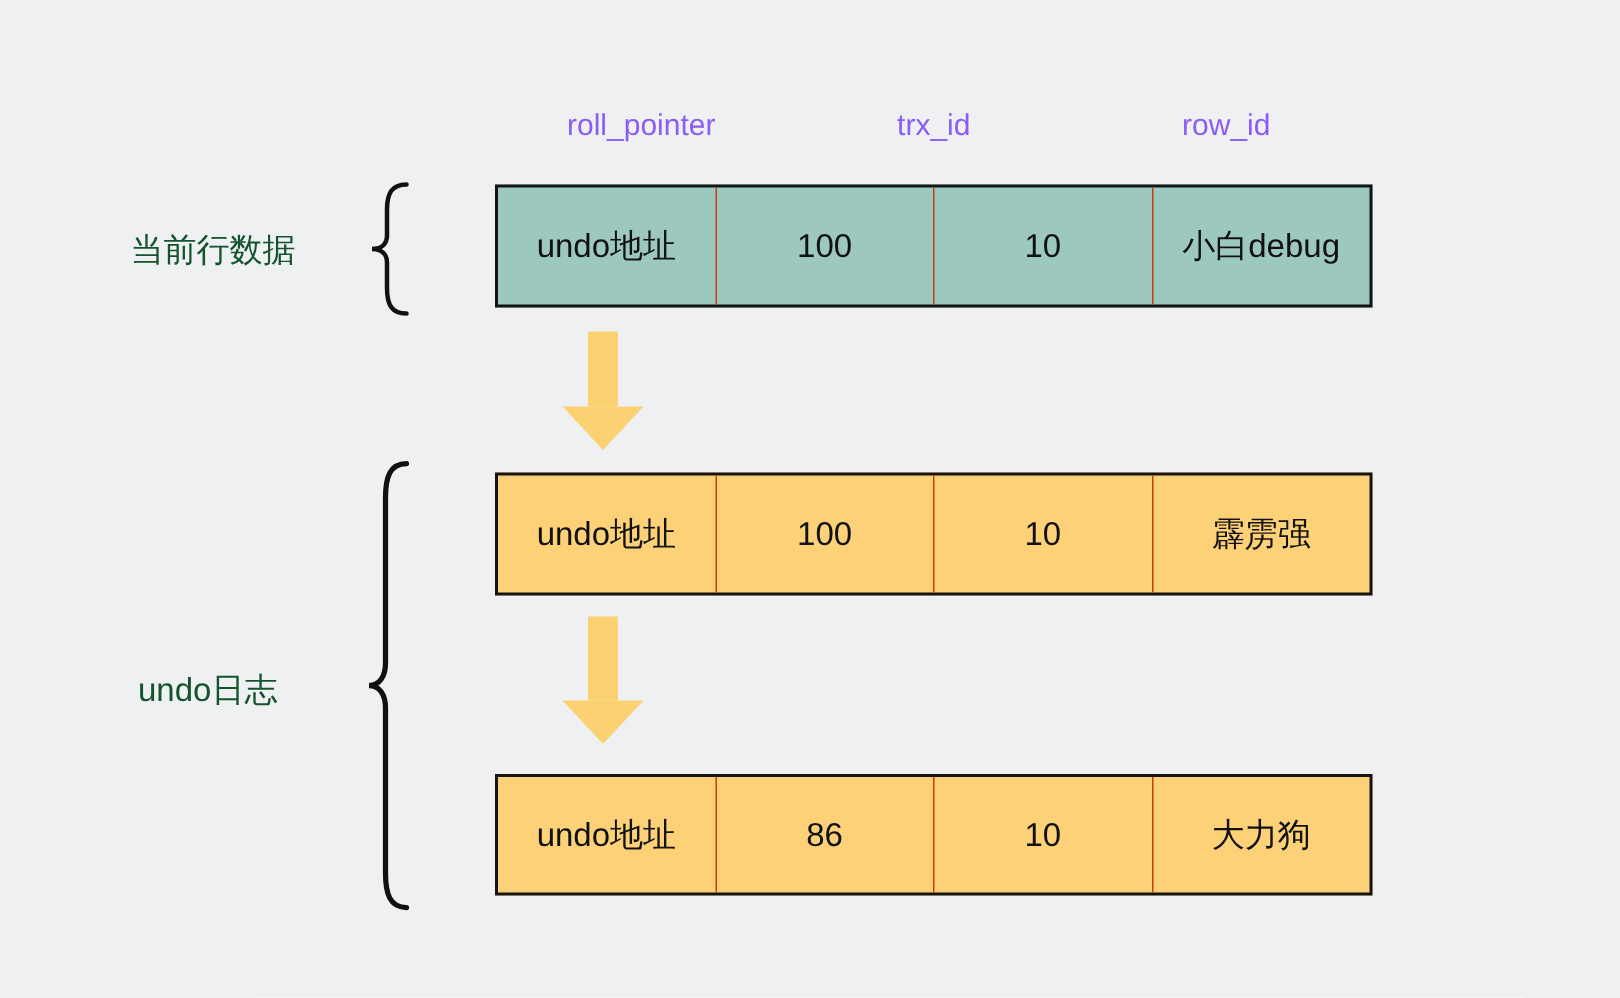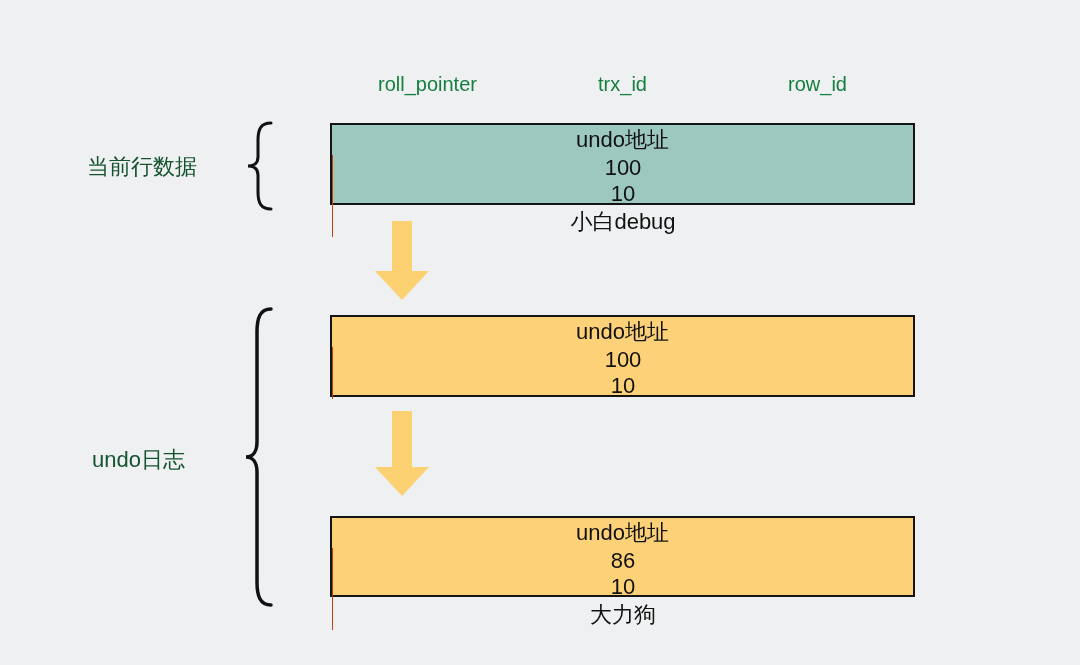--- a/index.html
+++ b/index.html
@@ -25,32 +25,31 @@
     width: 585px;
     height: 28px;
     display: flex;
   }
   .hcell {
     flex: 1;
     display: flex;
     align-items: center;
     justify-content: center;
     font-size: 20px;
-    color: #15803d;
+    color: #8b5cf6;
   }
   
   .row-table {
     position: absolute;
     left: 330px;
     width: 585px;
     height: 82px;
     display: flex;
     border: 2px solid #141414;
     box-sizing: border-box;
-    flex-direction: column;
   }
   .row-table .cell {
     flex: 1;
     display: flex;
     align-items: center;
     justify-content: center;
     font-size: 22px;
     border-left: 1px solid #c2410c;
     box-sizing: border-box;
   }
@@ -105,20 +104,21 @@
 
   <div class="side-label" style="left:92px; top:445px;">undo日志</div>
   <svg class="brace" style="left:241px; top:306px;" width="34" height="302" viewBox="0 0 34 302">
     <path d="M 30 3 C 19 3, 16 12, 16 26 L 16 136 C 16 145, 12 151, 5 151 C 12 151, 16 157, 16 166 L 16 276 C 16 290, 19 299, 30 299" fill="none" stroke="#111" stroke-width="3.5" stroke-linecap="round"></path>
   </svg>
 
   <div class="row-table fill-undo" style="top:315px;">
     <div class="cell">undo地址</div>
     <div class="cell">100</div>
     <div class="cell">10</div>
+    <div class="cell">霹雳强</div>
   </div>
 
   <div class="arrow" style="left:375px; top:411px;">
     <div class="shaft" style="height:56px;"></div>
     <div class="head"></div>
   </div>
 
   <div class="row-table fill-undo" style="top:516px; height:81px;">
     <div class="cell">undo地址</div>
     <div class="cell">86</div>

